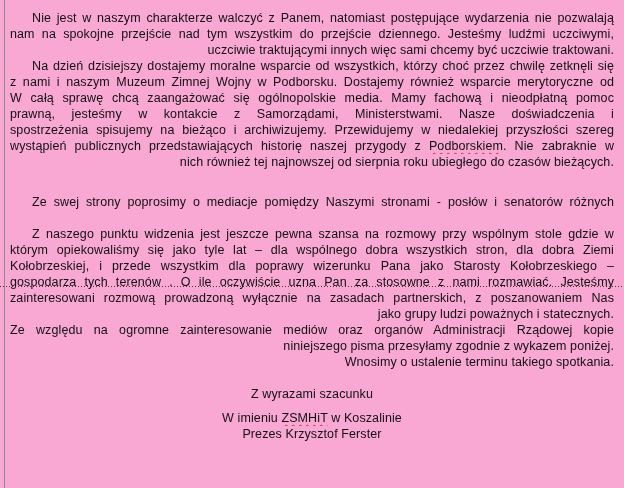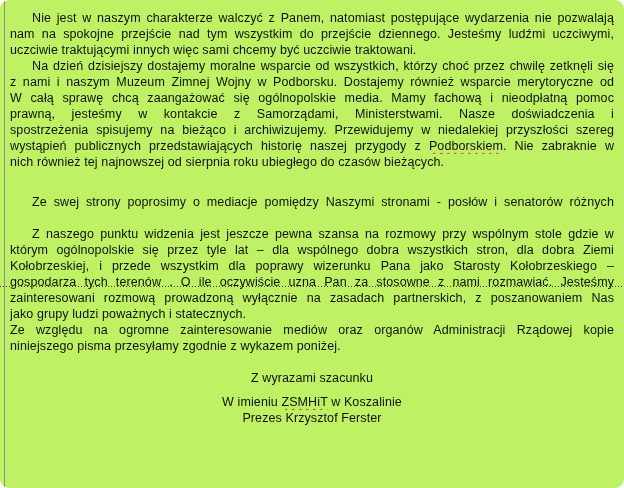--- a/index.html
+++ b/index.html
@@ -4,24 +4,23 @@
 <style>
   html, body {
     margin: 0;
     padding: 0;
     background: #ffffff;
   }
   .page {
     position: relative;
     width: 624px;
     height: 488px;
-    background: #bef264;
+    background: #f9a8d4;
     overflow: hidden;
     font-family: "Liberation Sans", "DejaVu Sans", sans-serif;
-    border-radius: 9px;
   }
   .margin-line {
     position: absolute;
     left: 4px;
     top: 0;
     width: 1px;
     height: 488px;
     background: #8c8c8c;
   }
   .doc {
@@ -32,21 +31,21 @@
     font-size: 12.5px;
     line-height: 16px;
     color: #111111;
     letter-spacing: 0.1px;
   }
   .para { }
   .line {
     height: 16px;
     overflow: hidden;
     white-space: nowrap;
-    text-align: left;
+    text-align: right;
   }
   .line.just {
     text-align: justify;
     text-align-last: justify;
   }
   .line.indent {
     padding-left: 22px;
   }
   .para.center .line {
     text-align-last: center;
@@ -90,29 +89,32 @@
         <div class="line just"><span>wystąpień publicznych przedstawiających historię naszej przygody z </span><span class="misspelled">Podborskiem</span><span>. Nie zabraknie w</span></div>
         <div class="line"><span>nich również tej najnowszej od sierpnia roku ubiegłego do czasów bieżących.</span></div>
       </div>
       <div class="spacer" style="height: 24px;"></div>
       <div class="para">
         <div class="line just indent"><span>Ze swej strony poprosimy o mediacje pomiędzy Naszymi stronami - posłów i senatorów różnych</span></div>
       </div>
       <div class="spacer" style="height: 16px;"></div>
       <div class="para">
         <div class="line just indent"><span>Z naszego punktu widzenia jest jeszcze pewna szansa na rozmowy przy wspólnym stole gdzie w</span></div>
-        <div class="line just"><span>którym ogólnopolskie się przez tyle lat – dla wspólnego dobra wszystkich stron, dla dobra Ziemi</span></div>
+        <div class="line just"><span>którym opiekowaliśmy się jako tyle lat – dla wspólnego dobra wszystkich stron, dla dobra Ziemi</span></div>
         <div class="line just"><span>Kołobrzeskiej, i przede wszystkim dla poprawy wizerunku Pana jako Starosty Kołobrzeskiego –</span></div>
         <div class="line just"><span>gospodarza tych terenów . O ile oczywiście uzna Pan za stosowne z nami rozmawiać. Jesteśmy</span></div>
         <div class="line just"><span>zainteresowani rozmową prowadzoną wyłącznie na zasadach partnerskich, z poszanowaniem Nas</span></div>
         <div class="line"><span>jako grupy ludzi poważnych i statecznych.</span></div>
       </div>
       <div class="para">
         <div class="line just"><span>Ze względu na ogromne zainteresowanie mediów oraz organów Administracji Rządowej kopie</span></div>
         <div class="line"><span>niniejszego pisma przesyłamy zgodnie z wykazem poniżej.</span></div>
+      </div>
+      <div class="para">
+        <div class="line"><span>Wnosimy o ustalenie terminu takiego spotkania.</span></div>
       </div>
       <div class="spacer" style="height: 16px;"></div>
       <div class="para center">
         <div class="line"><span>Z wyrazami szacunku</span></div>
       </div>
       <div class="spacer" style="height: 8px;"></div>
       <div class="para center">
         <div class="line"><span>W imieniu </span><span class="misspelled">ZSMHiT</span><span> w Koszalinie</span></div>
         <div class="line"><span>Prezes Krzysztof Ferster</span></div>
       </div>

